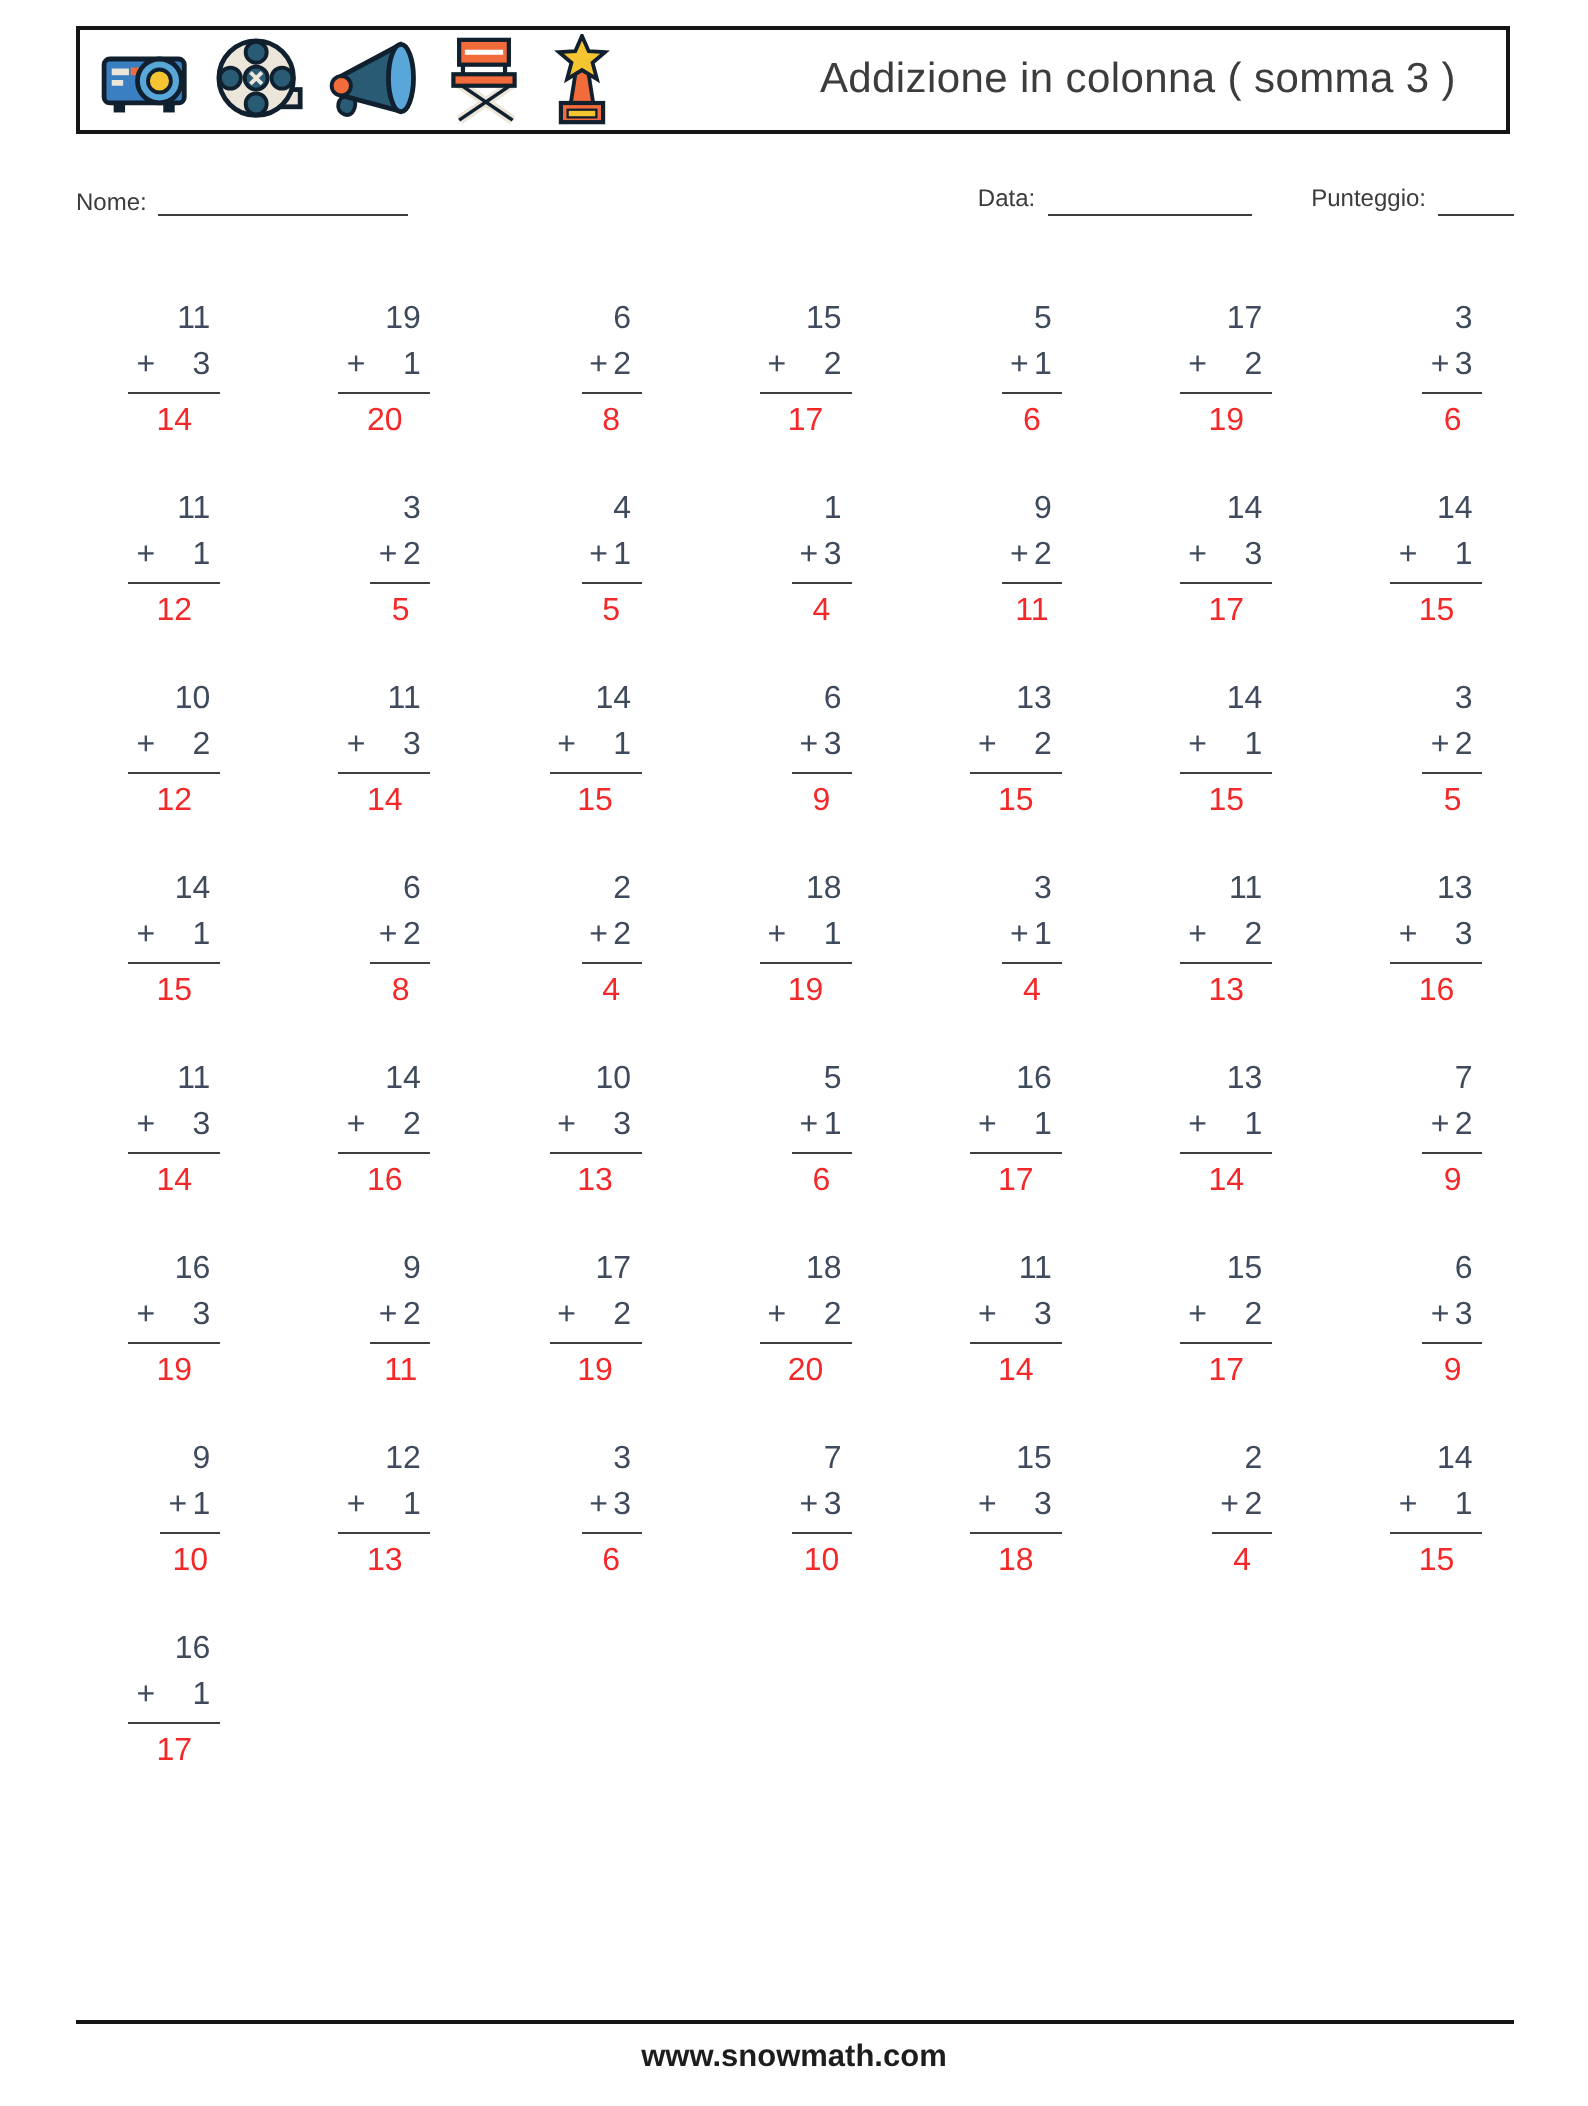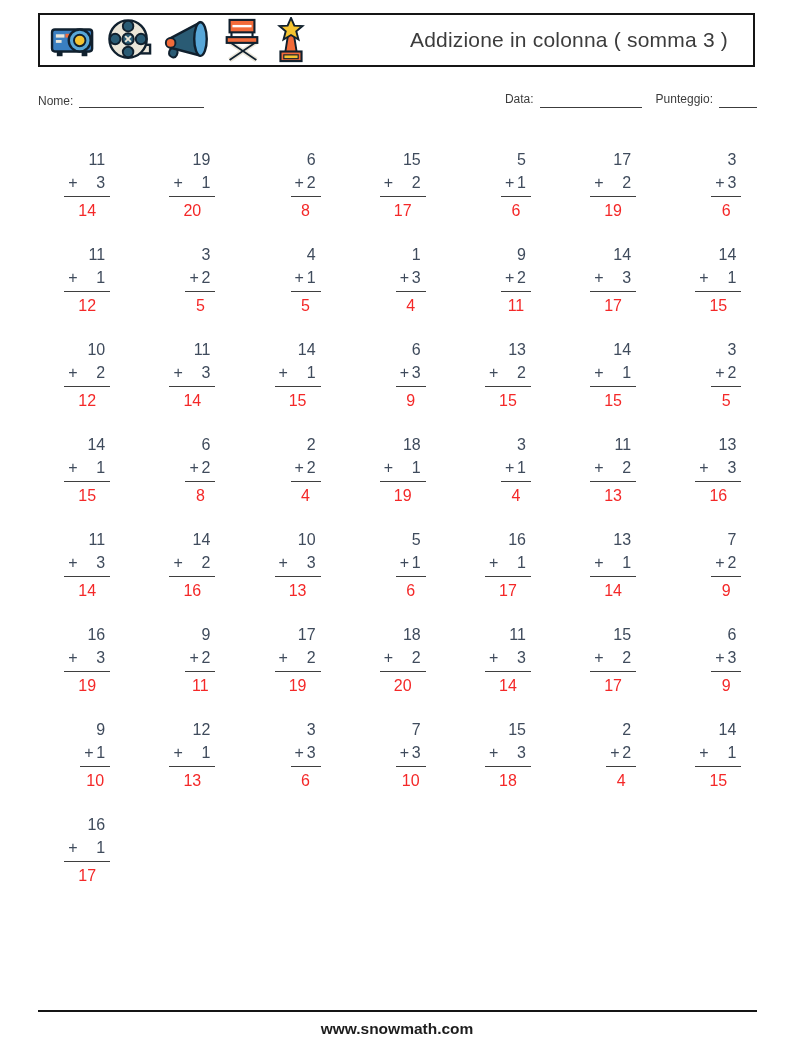--- a/index.html
+++ b/index.html
@@ -28,21 +28,21 @@
     font-size:12px; color:#3c3c3c;
   }
   .blank-line {
     display:inline-block; height:15px;
     border-bottom:1.5px solid #3c3c3c; margin-left:6px;
   }
   .nome-line   { width:125px; }
   .data-line   { width:102px; }
   .punti-line  { width:38px; }
   .right-fields { margin-left:auto; display:flex; }
-  .punteggio-label { margin-left:14px; }
+  .punteggio-label { margin-left:30px; }
 
   
   .problems-grid {
     position:absolute; left:5px; top:148px;
     display:grid; grid-template-columns:repeat(7, 105.2px);
     grid-auto-rows:95px; justify-items:end;
   }
   .prob {
     display:flex; flex-direction:column; align-items:flex-end;
     font-size:16px; line-height:23px; color:#3f4b5c;

